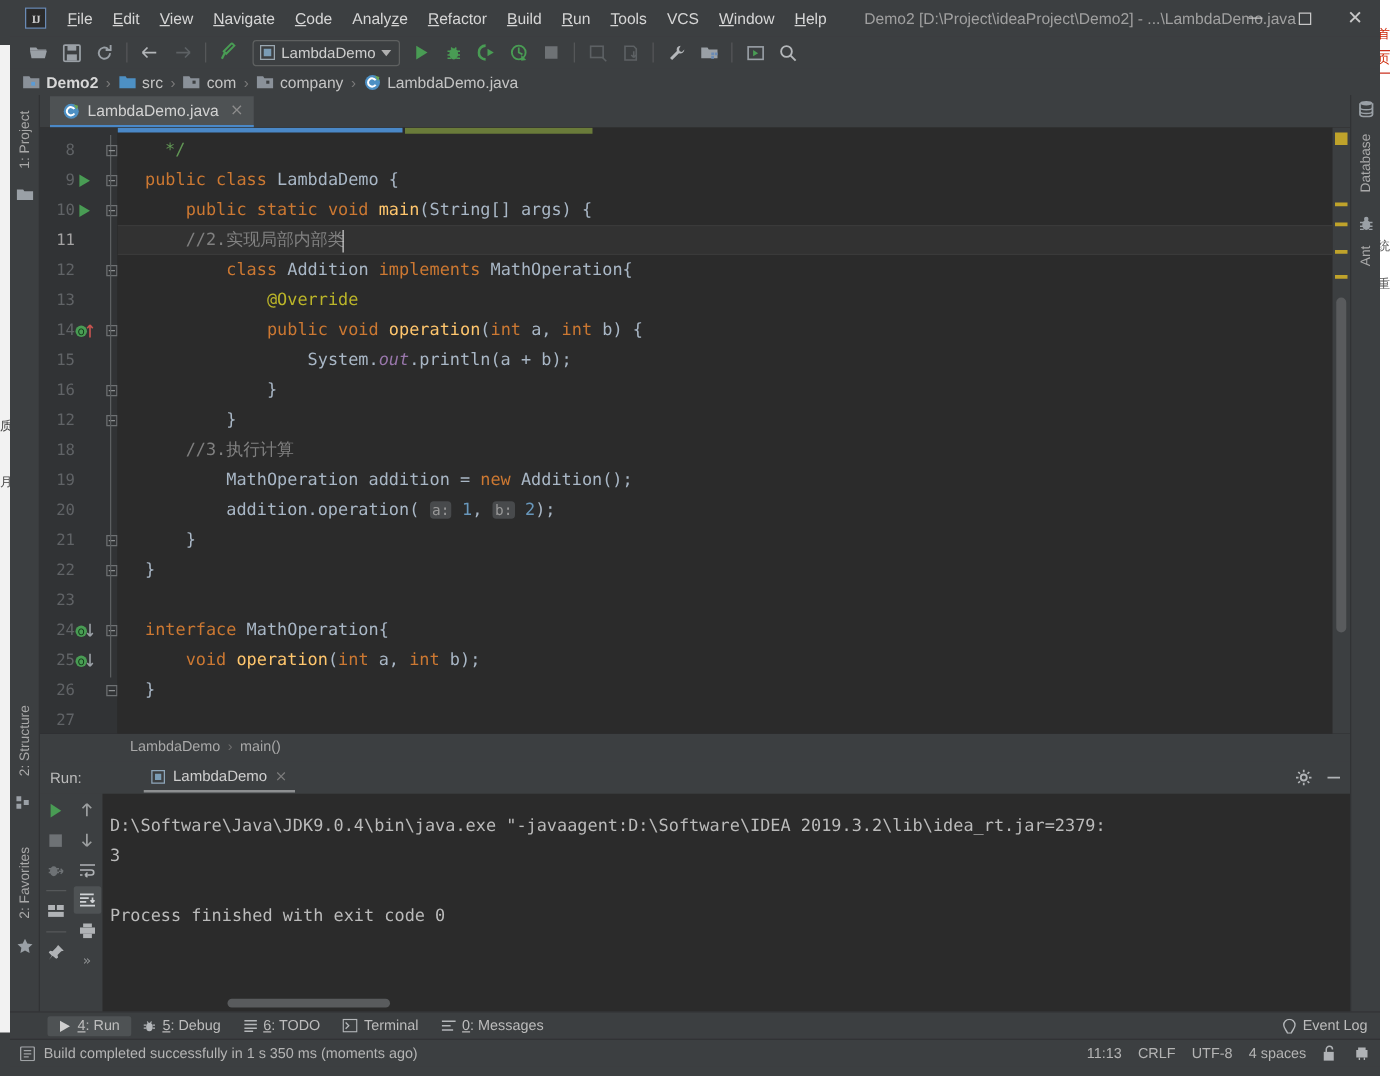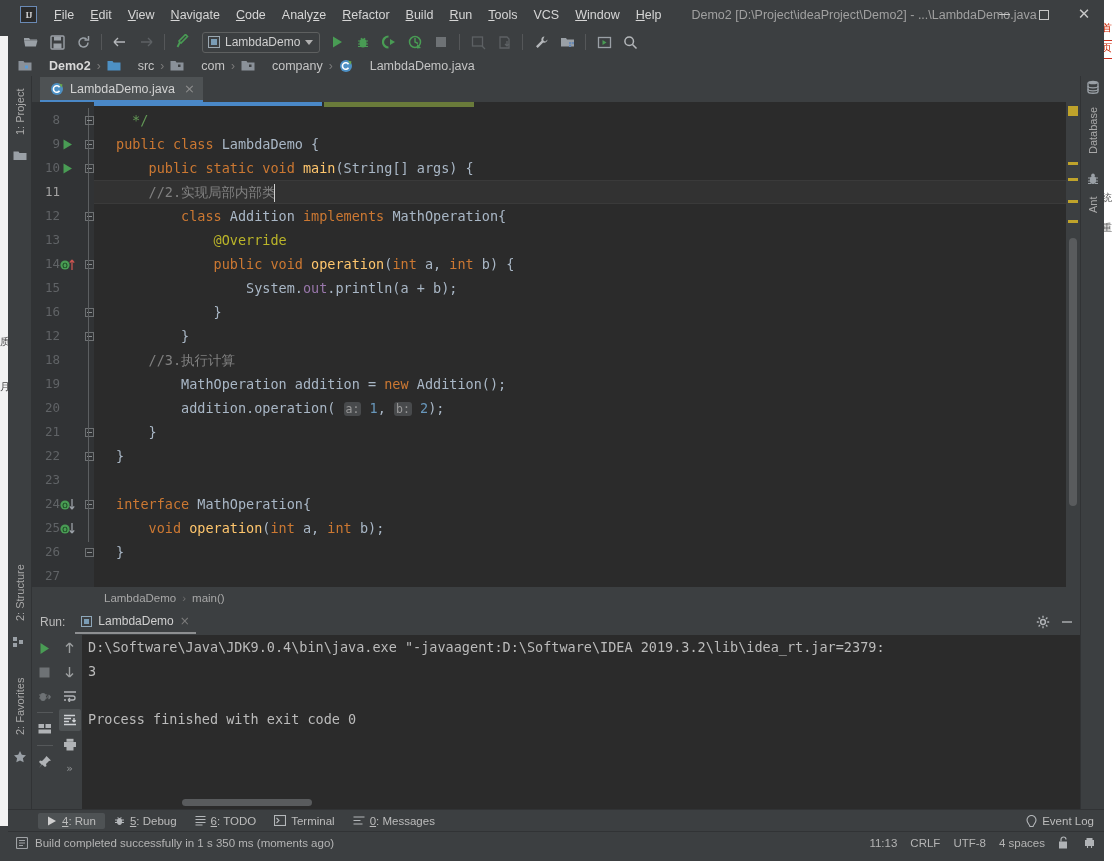--- a/index.html
+++ b/index.html
@@ -100,21 +100,21 @@
   .runconfig .rc-icon i { width:6px;height:6px;background:#7a9cb5;display:block;}
   .runconfig .rc-label { font-size: 12px; color: #cfcfcf; }
   .caret { width:0;height:0;border-left:4px solid transparent;border-right:4px solid transparent;
            border-top:5px solid #b0b0b0; }
 
   
   .pathbar {
     height: 21px; display: flex; align-items: center; padding-left: 10px;
     font-size: 12.5px; gap: 0px;
   }
-  .crumb { display:flex; align-items:center; gap:17px; color:#c4c4c4; }
+  .crumb { display:flex; align-items:center; gap:5px; color:#c4c4c4; }
   .crumb.bold { font-weight: bold; color: #d8d8d8; }
   .crumb-sep { color: #7a7a7a; margin: 0 6px; font-size: 12px; }
 
   
   .body { position: relative; height: 733px; display: flex; }
 
   .leftbar {
     width: 24px; background: #3c3f41; position: relative; flex: 0 0 24px;
     border-right: 1px solid #313335;
   }
@@ -175,21 +175,21 @@
     position: absolute; left: 8px; height: 24px; line-height: 24px; white-space: pre;
   }
   .curline-hl {
     position: absolute; left: 0; right: 0; height: 24px; background: #323232;
     border-top: 1px solid #3a3a3a; border-bottom: 1px solid #3a3a3a;
   }
   .kw { color: #cc7832; }
   .cls { color: #a9b7c6; }
   .nm { color: #a9b7c6; }
   .mth { color: #ffc66d; }
-  .fld { color: #9876aa; }
+  .fld { color: #9876aa; font-style: italic; }
   .ann { color: #bbb529; }
   .num { color: #6897bb; }
   .cmt { color: #808080; }
   .grn { color: #629755; }
   .hint {
     background: #484a4c; color: #989898; font-size: 11.5px;
     border-radius: 3px; padding: 0 2px;
   }
   .caret-bar {
     position: absolute; width: 1px; background: #cfcfcf;
@@ -209,21 +209,21 @@
   .editorcrumb {
     height: 22px; background: #3c3f41; display: flex; align-items: center;
     padding-left: 72px; font-size: 11.5px; color: #a8a8a8; gap: 6px;
   }
   .editorcrumb .sep { color: #6f6f6f; }
 
   
   .runwin { height: 200px; background: #3c3f41; display: flex; flex-direction: column; }
   .runheader {
     height: 26px; display: flex; align-items: center; padding-left: 8px;
-    font-size: 12px; color: #bcbcbc; position: relative;
+    font-size: 12px; color: #bcbcbc; position: relative; gap: 40px;
   }
   .runheader .runlabel { margin-right: 10px; }
   .runtab {
     display: flex; align-items: center; gap: 6px; padding: 0 6px; height: 24px;
     border-bottom: 2px solid #8d8f91; color: #cfcfcf;
   }
   .runtab .ric { width: 11px; height: 11px; border: 1px solid #8ea7ba; display:flex;
                  align-items:center;justify-content:center;}
   .runtab .ric i { width:5px;height:5px;background:#7a9cb5;display:block;}
   .runtab .xc { color: #7d7d7d; font-size: 12px; font-family:"DejaVu Sans",sans-serif;}
@@ -234,21 +234,21 @@
   .runtools-col { width: 25px; display: flex; flex-direction: column; align-items: center;
                   padding-top: 2px; gap: 2px; }
   .rt { width: 22px; height: 22px; display:flex;align-items:center;justify-content:center;}
   .rt.sel { background: #4e5254; border-radius: 2px; }
   .rt-div { width: 16px; height: 1px; background: #55585a; margin: 3px 0; }
   .console {
     flex: 1 1 auto; background: #2b2b2b; position: relative; overflow: hidden;
     font-family: "DejaVu Sans Mono", monospace; font-size: 13.5px; color: #bbbbbb;
     padding: 6px 0 0 6px;
   }
-  .cout { position: absolute; left: 6px; height: 24px; line-height: 24px; white-space: pre; }
+  .cout { position: absolute; left: 6px; height: 24px; line-height: 24px; white-space: pre; margin-top: 14px; }
   .hscroll { position: absolute; bottom: 3px; left: 100px; height: 7px; width: 130px;
              background: #595b5d; border-radius: 4px; }
 
   
   .bottombar {
     height: 22px; background: #3c3f41; display: flex; align-items: center;
     padding-left: 30px; gap: 0px; font-size: 11.5px; color: #bcbcbc;
     border-top: 1px solid #313335;
   }
   .btab { display: flex; align-items: center; gap: 5px; padding: 2px 9px; }

